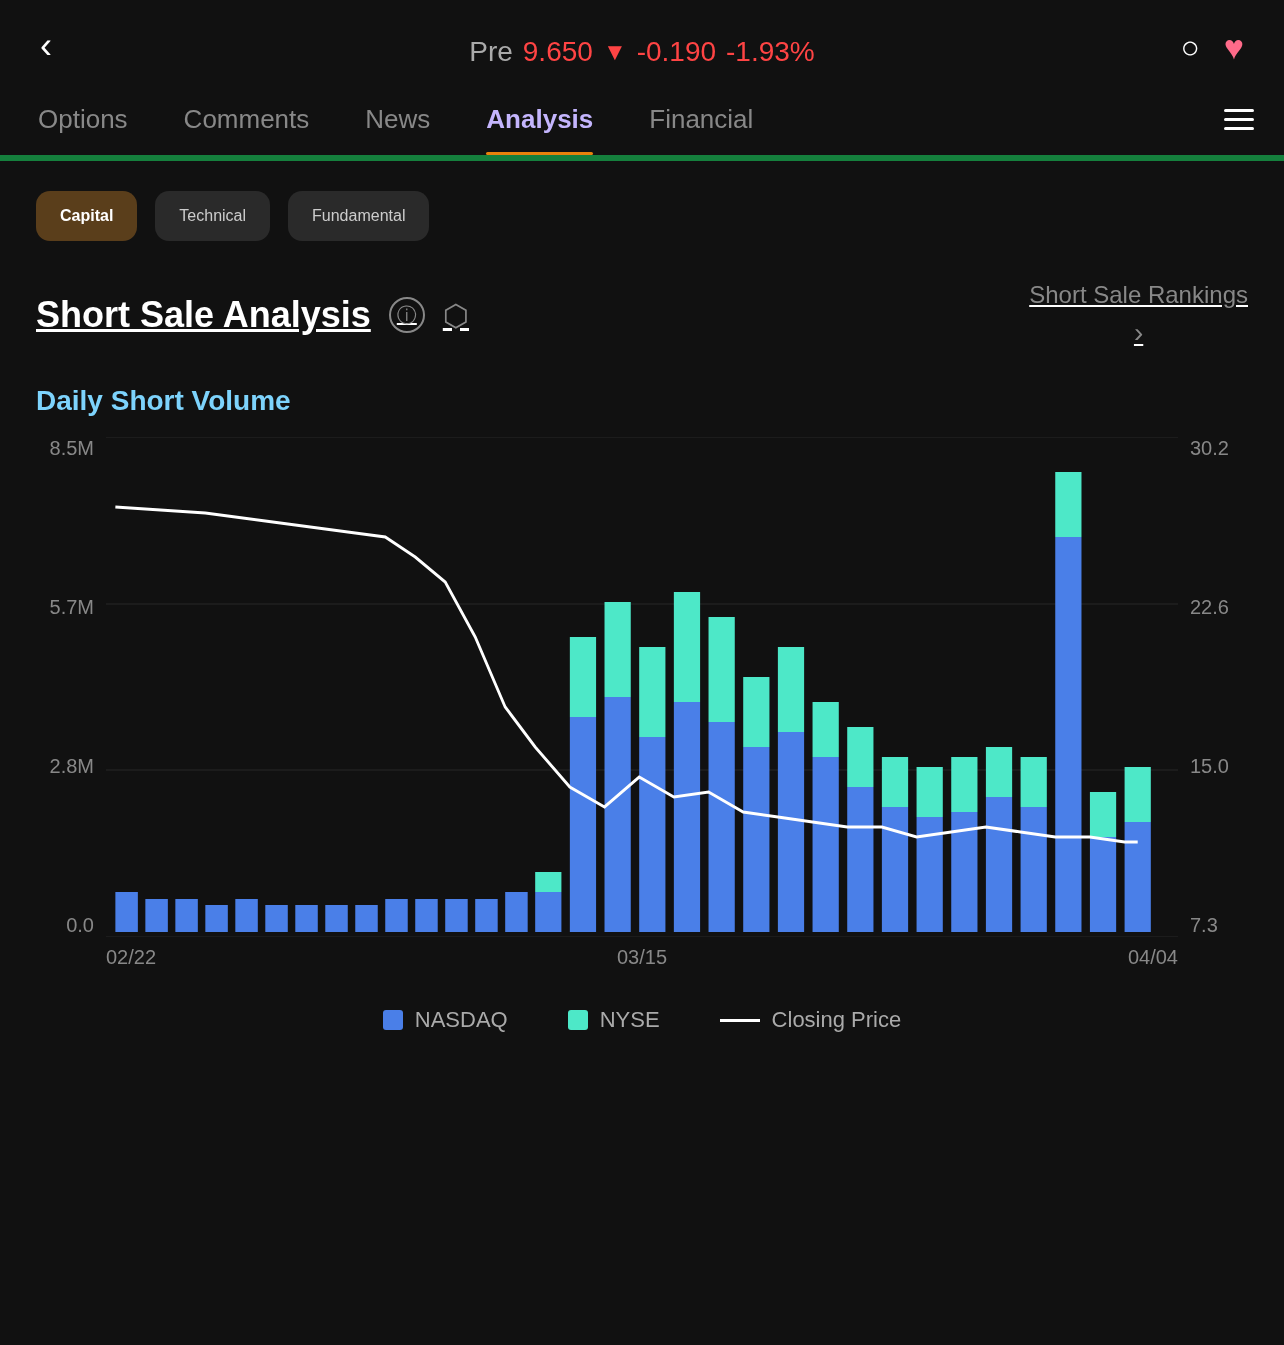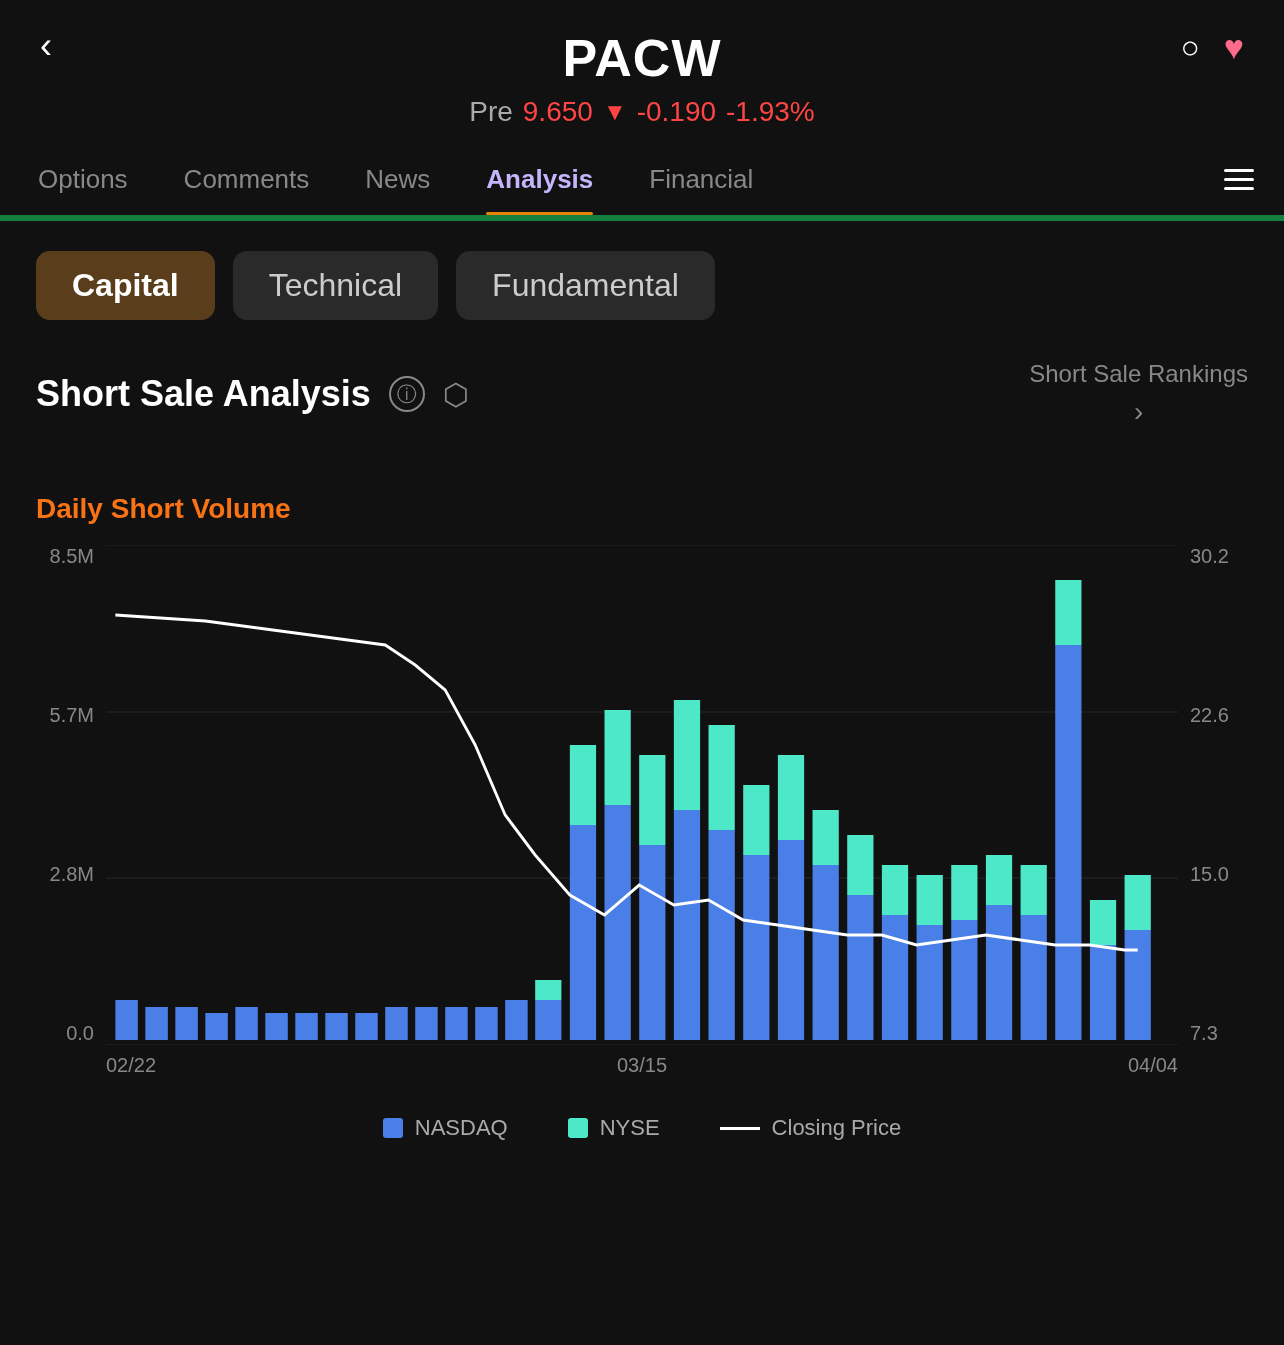--- a/index.html
+++ b/index.html
@@ -118,39 +118,40 @@
       border-radius: 2px;
     }
 
     
     .sub-tabs {
       display: flex;
       gap: 18px;
       padding: 30px 36px;
     }
     .sub-tab {
-      padding: 16px 36px;
+      padding: 16px 24px;
       border-radius: 14px;
-      font-size: 32px;
+      font-size: 16px;
       cursor: pointer;
       background: #2a2a2a;
       color: #cccccc;
     }
     .sub-tab.active {
       background: #5a3e1b;
       color: #ffffff;
       font-weight: 600;
     }
 
     
     .section-header {
       display: flex;
       align-items: center;
       justify-content: space-between;
       padding: 10px 36px 16px;
+      text-decoration: underline;
     }
     .section-title-group {
       display: flex;
       align-items: center;
       gap: 18px;
     }
     .section-title {
       font-size: 36px;
       font-weight: 700;
       color: #ffffff;
@@ -185,23 +186,22 @@
       font-size: 28px;
     }
 
     
     .chart-section {
       padding: 20px 36px 0;
     }
     .chart-subtitle {
       font-size: 28px;
       font-weight: 700;
-      color: #f97316;
+      color: #7dd3fc;
       margin-bottom: 20px;
-      margin-top: 29px;
     }
 
     
     .chart-container {
       position: relative;
       width: 100%;
       height: 540px;
     }
     .chart-y-left {
       position: absolute;
@@ -281,21 +281,20 @@
       font-size: 22px;
       color: #aaaaaa;
     }
   </style>
 </head>
 <body>
 
 <div class="header">
   <div class="header-row">
     <span class="back-btn">‹</span>
-    <span class="ticker-title">PACW</span>
     <div class="header-actions">
       <span class="action-icon">○</span>
       <span class="action-icon heart-icon">♥</span>
     </div>
   </div>
   <div class="price-row">
     <span class="pre-label">Pre</span>
     <span class="price-value">9.650</span>
     <span class="price-arrow">▼</span>
     <span class="price-change">-0.190</span>

